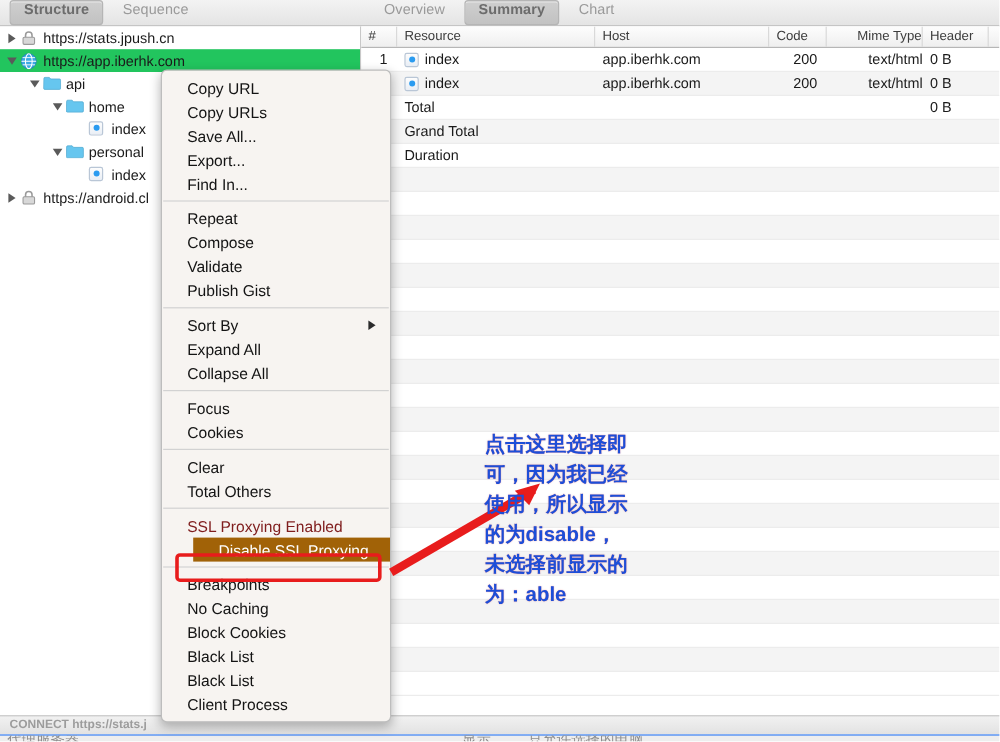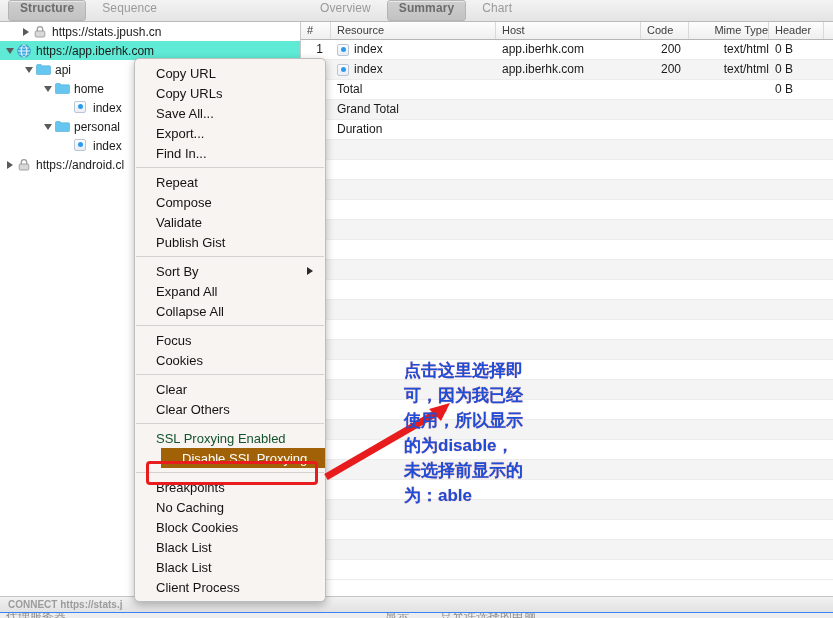--- a/index.html
+++ b/index.html
@@ -64,21 +64,21 @@
   .tree-row {
     height: 19px;
     display: flex;
     align-items: center;
     font-size: 12px;
     color: #1a1a1a;
     white-space: nowrap;
     padding-left: 4px;
   }
   .tree-row.sel {
-    background: #5eead4;
+    background: #22c55e;
   }
   .disc {
     width: 13px; height: 13px;
     flex: 0 0 13px;
     position: relative;
   }
   .disc::after {
     content: "";
     position: absolute;
     left: 3px; top: 3px;
@@ -209,21 +209,21 @@
     height: 20px;
     display: flex;
     align-items: center;
     font-size: 13px;
     color: #141414;
     padding-left: 21px;
     padding-right: 10px;
     white-space: nowrap;
     position: relative;
   }
-  .mi.disabled { color: #14532d; }
+  .mi.disabled { color: #7f1d1d; }
   .mi.hl {
     background: #a16207;
     color: #ffffff;
     margin-left: 26px;
   }
   .mi .sub-arrow {
     position: absolute;
     right: 12px; top: 6px;
     width: 0; height: 0;
     border-style: solid;
@@ -279,21 +279,21 @@
       <div class="tab">Sequence</div>
     </div>
 
   <div class="tabbar tabbar-right" id="right-tabbar">
       <div class="tab">Overview</div>
       <div class="tab active">Summary</div>
       <div class="tab">Chart</div>
     </div>
 
   <div id="tree-panel">
-      <div class="tree-row" style="padding-left: 20px;">
+      <div class="tree-row" style="padding-left: 4px;">
         <span class="disc closed"></span>
         <span class="tico">
           <svg width="14" height="13" viewBox="0 0 14 13">
             <path d="M4.3,6.2 v-1.9 a2.7,2.7 0 0 1 5.4,0 v1.9" fill="none" stroke="#9a9a9a" stroke-width="1.3"></path>
             <rect x="2.2" y="6" width="9.6" height="6" rx="1.1" fill="#d8d8d8" stroke="#9a9a9a" stroke-width="0.9"></rect>
           </svg>
         </span>
         <span class="tlabel">https://stats.jpush.cn</span>
       </div>
       <div class="tree-row sel" style="padding-left: 4px;">
@@ -689,21 +689,21 @@
         <span>Focus</span>
       </div>
       <div class="mi">
         <span>Cookies</span>
       </div>
       <div class="msep"></div>
       <div class="mi">
         <span>Clear</span>
       </div>
       <div class="mi">
-        <span>Clear Others</span>
+        <span>Total Others</span>
       </div>
       <div class="msep"></div>
       <div class="mi disabled">
         <span>SSL Proxying Enabled</span>
       </div>
       <div class="mi hl">
         <span>Disable SSL Proxying</span>
       </div>
       <div class="msep"></div>
       <div class="mi">

